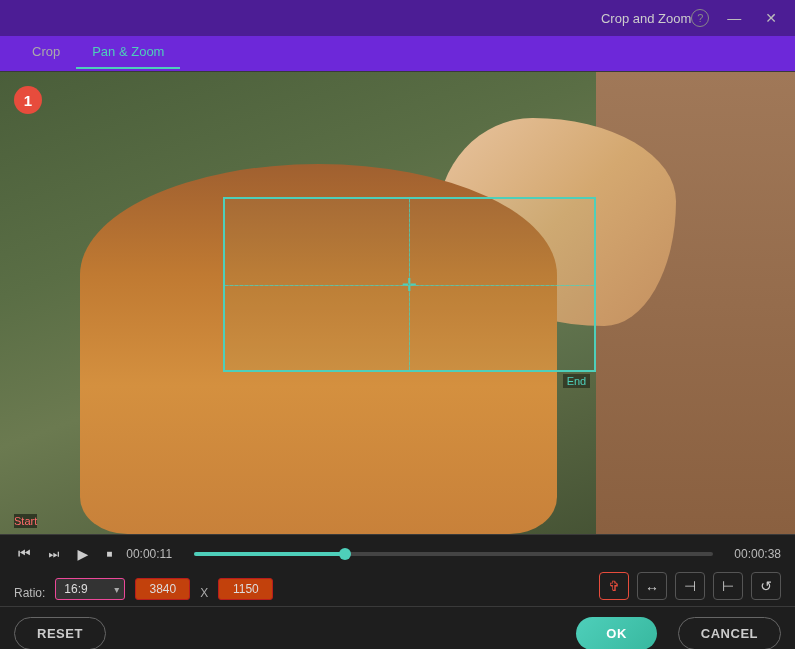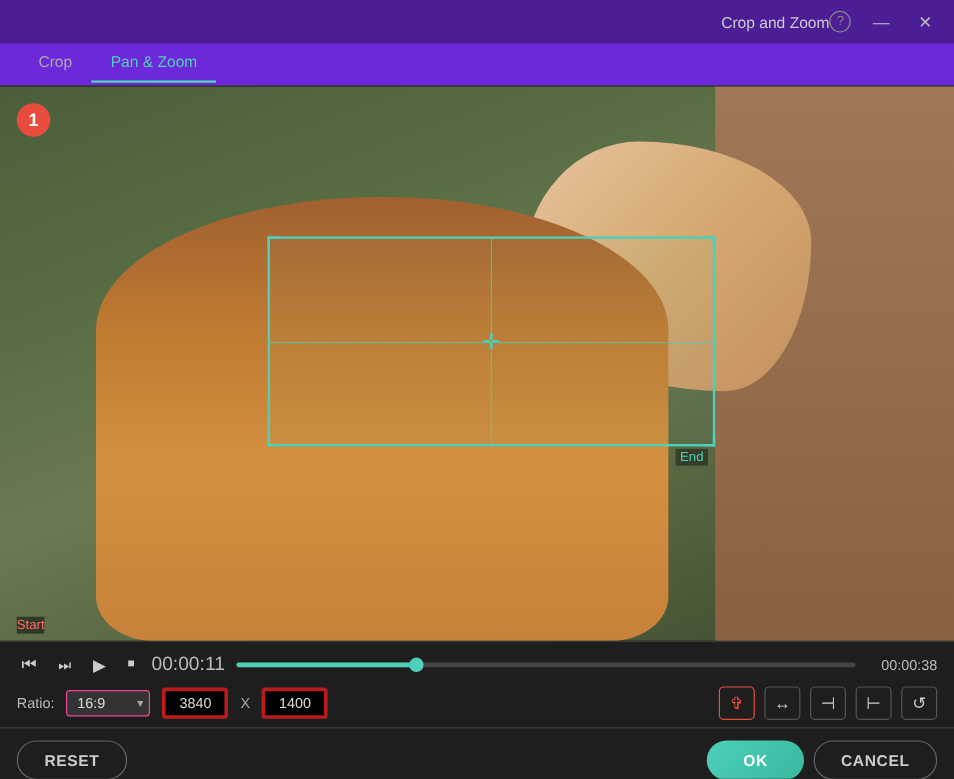--- a/index.html
+++ b/index.html
@@ -235,21 +235,21 @@
       border: none;
       color: #ccc;
       cursor: pointer;
       font-size: 14px;
       padding: 2px 4px;
       display: flex;
       align-items: center;
       justify-content: center;
     }
     .time-label {
-      font-size: 16px;
+      font-size: 12px;
       color: #bbb;
       min-width: 58px;
     }
     .progress-track {
       flex: 1;
       height: 4px;
       background: #444;
       border-radius: 2px;
       position: relative;
       cursor: pointer;
@@ -273,21 +273,21 @@
     .time-end {
       font-size: 12px;
       color: #bbb;
       min-width: 58px;
       text-align: right;
     }
 
     
     .ratio-row {
       display: flex;
-      align-items: center;
+      align-items: flex-end;
       gap: 10px;
     }
     .ratio-label {
       font-size: 12px;
       color: #bbb;
       min-width: 30px;
     }
     .ratio-select {
       background: #333;
       border: 1px solid #ec4899;
@@ -311,22 +311,22 @@
       position: absolute;
       right: 6px;
       color: #aaa;
       pointer-events: none;
       font-size: 10px;
     }
     .dim-val {
       font-size: 12px;
       color: #ddd;
       padding: 3px 8px;
-      background: #000000;
-      border: 3px solid #b91c1c;
+      background: #c2410c;
+      border: 1px solid #b91c1c;
       border-radius: 3px;
       min-width: 55px;
       text-align: center;
     }
     .dim-x {
       font-size: 12px;
       color: #aaa;
     }
     .ratio-tools {
       margin-left: auto;
@@ -364,21 +364,21 @@
       color: #ccc;
       padding: 8px 22px;
       border-radius: 20px;
       cursor: pointer;
       font-size: 13px;
       font-weight: 600;
       letter-spacing: 0.5px;
     }
     .right-btns {
       display: flex;
-      gap: 8px;
+      gap: 21px;
     }
     .btn-ok {
       background: linear-gradient(135deg, #4ecfba, #38b89f);
       border: none;
       color: #fff;
       padding: 8px 30px;
       border-radius: 20px;
       cursor: pointer;
       font-size: 13px;
       font-weight: 600;
@@ -469,21 +469,21 @@
       <select class="ratio-select">
         <option>16:9</option>
         <option>4:3</option>
         <option>1:1</option>
         <option>9:16</option>
         <option>Custom</option>
       </select>
     </div>
     <span class="dim-val">3840</span>
     <span class="dim-x">X</span>
-    <span class="dim-val">1400</span>
+    <span class="dim-val">1150</span>
     <div class="ratio-tools">
       <button class="tool-btn active" title="Fit to frame">
         <span>✞</span>
       </button>
       <button class="tool-btn" title="Flip horizontal">
         <span>↔</span>
       </button>
       <button class="tool-btn" title="Align left">
         <span>⊣</span>
       </button>

